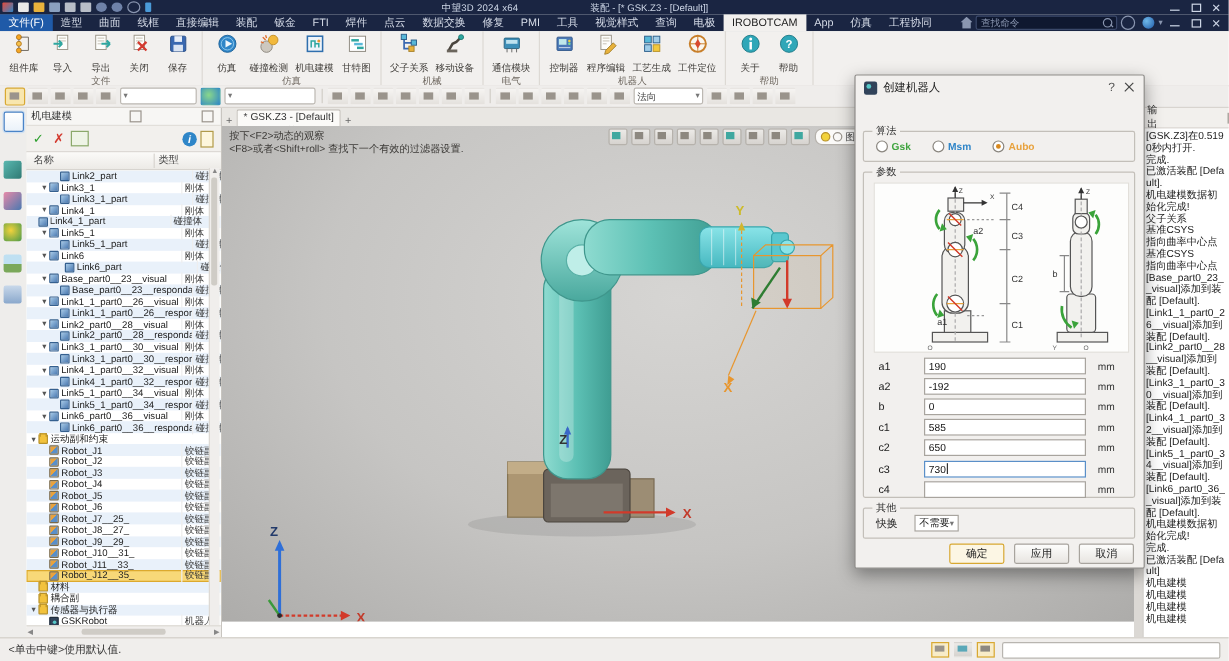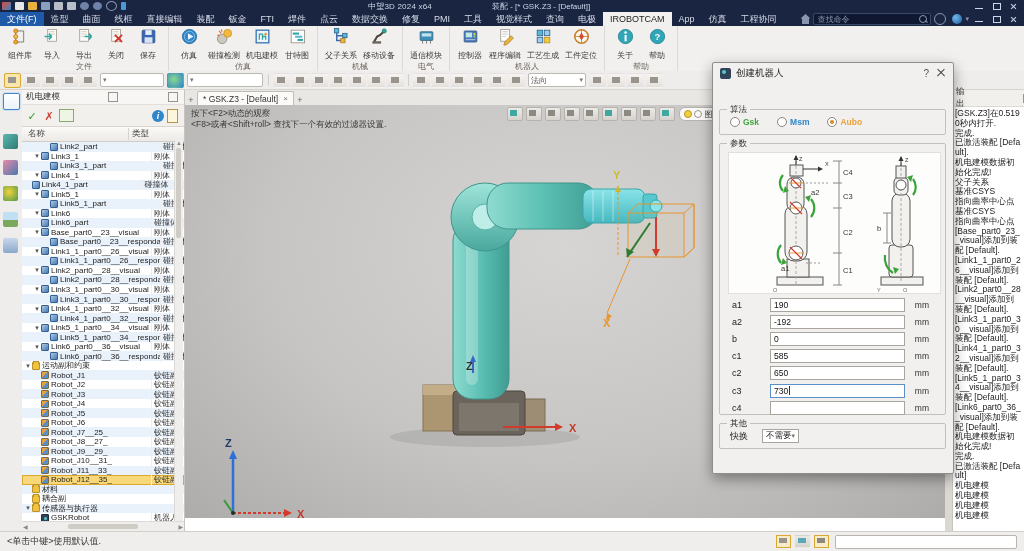--- a/index.html
+++ b/index.html
@@ -75,21 +75,21 @@
   .t-robot{background:#31435a;border:1px solid #1f2c3c;box-sizing:border-box;position:relative;}
   .t-robot:after{content:"";position:absolute;left:2px;top:2px;width:3px;height:3px;border-radius:50%;background:#56c8c8;}
   #tp-vscroll{position:absolute;right:1px;top:50px;width:8px;height:381px;background:#f0eeec;border-left:1px solid #ddd9d4;font-size:6px;color:#888;text-align:center;}
   #tp-vscroll .thumb{position:absolute;left:1px;top:8px;width:5px;height:90px;background:#cfccc6;border-radius:2px;}
   #tp-hscroll{position:absolute;left:0;right:0;top:431px;height:9px;background:#f0eeec;border-top:1px solid #ddd9d4;font-size:6px;color:#888;display:flex;align-items:center;justify-content:space-between;padding:0 1px;}
   #tp-hscroll .thumb{width:70px;height:5px;background:#cfccc6;border-radius:2px;}
   
   #viewport{left:185px;top:90px;width:760px;height:441px;}
   #vtabs{height:15px;background:#e9e7e3;border-bottom:1px solid #c8c5c0;display:flex;align-items:flex-end;font-size:8.5px;color:#333;}
   .vplus{width:12px;text-align:center;color:#666;font-size:9px;}
-  #vtab{background:#fbfaf8;border:1px solid #c0bcb6;border-bottom:none;height:13px;display:flex;align-items:center;padding:0 5px;border-radius:2px 2px 0 0;}
+  #vtab{background:#fbfaf8;border:1px solid #c0bcb6;border-bottom:none;height:13px;display:flex;align-items:center;padding:0 5px;border-radius:2px 2px 0 0;flex-direction:column;}
   #vtab .x{margin-left:5px;color:#777;font-size:8px;}
   #vcanvas{position:absolute;left:0;top:15px;width:760px;height:413px;background:radial-gradient(ellipse at 50% 35%,#d6d5d3 0%,#c6c5c3 55%,#adacaa 100%);overflow:hidden;}
   #vhints{position:absolute;left:6px;top:3px;font-size:8.5px;color:#3c3a37;line-height:11px;}
   #vtoolbar{position:absolute;right:215px;top:2px;display:flex;align-items:center;}
   .vicon{width:14px;height:12px;background:linear-gradient(#eceae7,#d6d3cf);border:1px solid #b6b2ac;border-radius:2px;margin-left:3px;position:relative;flex:none;}
   .vicon i{position:absolute;left:2px;top:2px;width:7px;height:6px;background:#8d8880;}
   .vicon.t i{background:#3fa8a0;}
   #layerpill{height:12px;background:#fbfaf8;border:1px solid #b6b2ac;border-radius:6px;display:flex;align-items:center;font-size:8px;color:#444;padding:0 4px;margin-left:4px;}
   #layerpill .bulb{width:6px;height:6px;border-radius:50%;background:#f2d23c;border:1px solid #b8922a;margin-right:2px;}
   #layerpill .cir{width:6px;height:6px;border-radius:50%;border:1px solid #9a948c;margin-right:3px;}
@@ -536,21 +536,21 @@
         <span class="ti t-body"></span>
         <span class="nm">Link5_1_part</span>
         <span class="ty">碰撞体</span>
       </div>
       <div class="trow" style="padding-left: 11px;">
         <span class="texp">▾</span>
         <span class="ti t-body"></span>
         <span class="nm">Link6</span>
         <span class="ty">刚体</span>
       </div>
-      <div class="trow alt" style="padding-left: 11px;">
+      <div class="trow alt" style="padding-left: 24px;">
         <span class="texp"></span>
         <span class="ti t-body"></span>
         <span class="nm">Link6_part</span>
         <span class="ty">碰撞体</span>
       </div>
       <div class="trow" style="padding-left: 11px;">
         <span class="texp">▾</span>
         <span class="ti t-body"></span>
         <span class="nm">Base_part0__23__visual</span>
         <span class="ty">刚体</span>
@@ -1042,20 +1042,25 @@
     <span class="grp-label">其他</span>
     <div id="oth-row">
       <span>快换</span>
       <span id="qc-combo">
         <span>不需要</span>
         <span class="dd">▾</span>
       </span>
     </div>
   </div>
 
+  <div id="dlg-btns">
+      <span class="dbtn primary">确定</span>
+      <span class="dbtn">应用</span>
+      <span class="dbtn">取消</span>
+    </div>
 </div>
 
 <div id="statusbar" class="abs">
   <span>&lt;单击中键&gt;使用默认值.</span>
   <span style="margin-left:auto"></span>
   <span class="stico hl">
       <i style="background:#9a948c"></i>
     </span>
   <span class="stico">
       <i></i>

